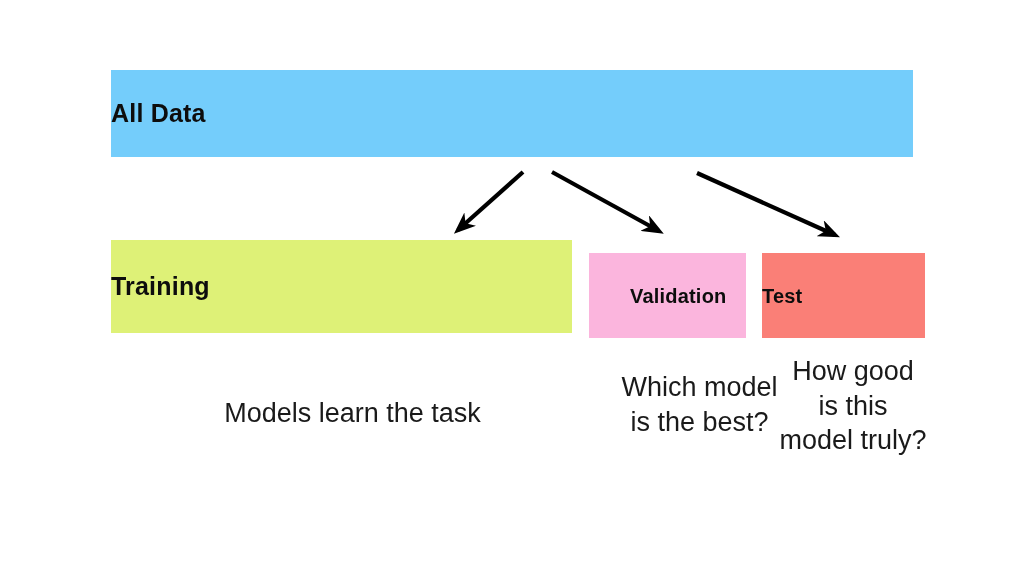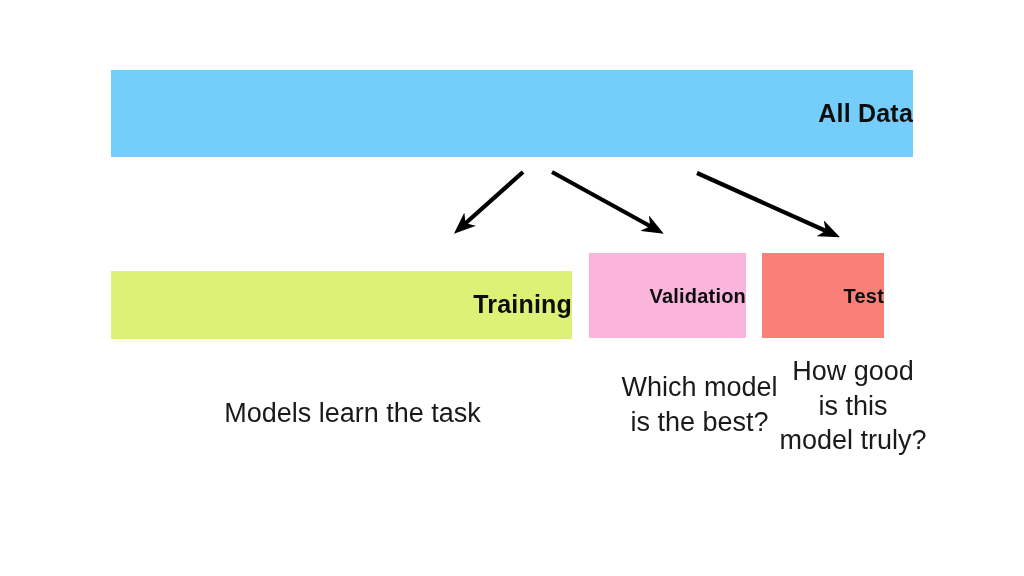--- a/index.html
+++ b/index.html
@@ -17,62 +17,62 @@
   #canvas {
     position: relative;
     width: 1024px;
     height: 576px;
     background: #ffffff;
   }
   .box {
     position: absolute;
     display: flex;
     align-items: center;
-    justify-content: flex-end;
+    justify-content: flex-start;
     box-sizing: border-box;
   }
   .box-label {
     font-weight: bold;
     color: #0d0d0d;
     letter-spacing: 0.2px;
     text-align: center;
     line-height: 1.1;
   }
   #box-all-data {
     left: 111px;
     top: 70px;
     width: 802px;
     height: 87px;
     background: #74cdfb;
   }
   #box-all-data .box-label { font-size: 25px; }
 
   #box-training {
     left: 111px;
-    top: 271px;
+    top: 240px;
     width: 461px;
-    height: 68px;
+    height: 93px;
     background: #def177;
   }
   #box-training .box-label { font-size: 25px; }
 
   #box-validation {
     left: 589px;
     top: 253px;
     width: 157px;
     height: 85px;
     background: #fbb5dd;
     padding-left: 41px;
   }
   #box-validation .box-label { font-size: 20px; }
 
   #box-test {
     left: 762px;
     top: 253px;
-    width: 122px;
+    width: 163px;
     height: 85px;
     background: #fa7f77;
   }
   #box-test .box-label { font-size: 20px; }
 
   #arrow-layer {
     position: absolute;
     left: 0;
     top: 0;
     width: 1024px;

